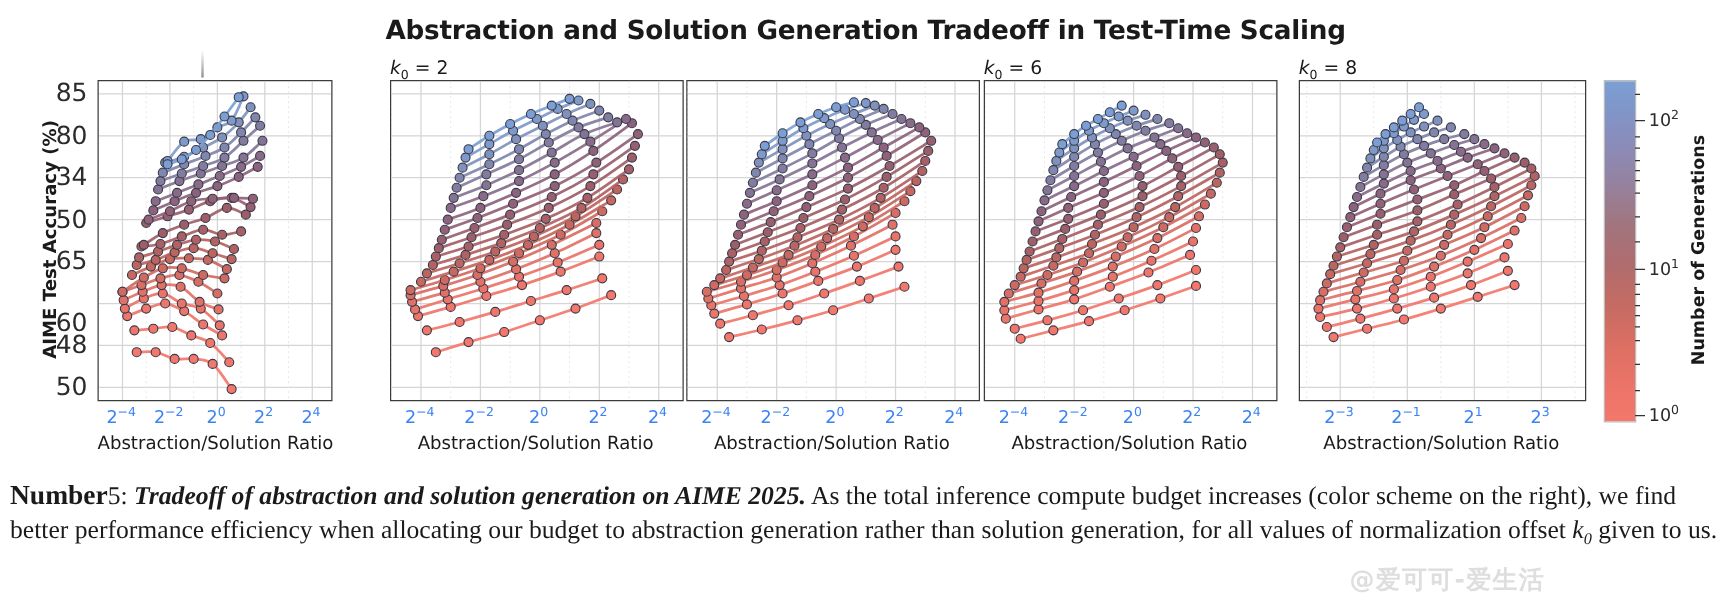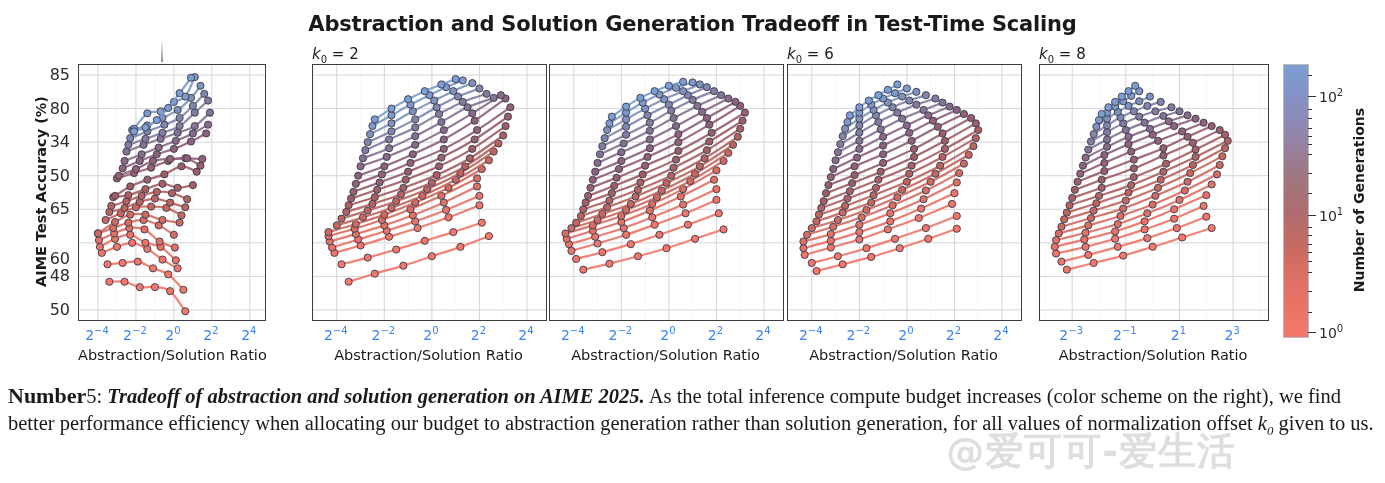--- a/index.html
+++ b/index.html
@@ -42,21 +42,21 @@
     left:-2px;top:60px;
     width:200px;
     transform:rotate(-90deg);
     transform-origin:0 0;
     font-weight:bold;font-size:14.5px;color:#1a1a1a;
     text-align:center;
     white-space:nowrap;
   }
   .ytick{
     position:absolute;right:0;
-    font-size:16px;color:#2b2b2b;
+    font-size:20px;color:#2b2b2b;
     text-align:right;white-space:nowrap;
     transform:translateY(-50%);
   }
   .xtick{
     position:absolute;top:0;
     font-size:14px;color:#3b82f6;
     white-space:nowrap;
     transform:translateX(-50%);
   }
   .xtick sup{font-size:10px;vertical-align:super;}
@@ -110,21 +110,21 @@
     font-size:20.5px;line-height:1.33;color:#1a1a1a;
     text-align:left;
   }
   .caption b.figlabel{font-weight:bold;font-size:22px;}
   .caption i{font-style:italic;font-weight:bold;}
   .caption .kzero{font-style:italic;}
   .caption .kzero sub{font-size:13px;vertical-align:sub;}
 
   .watermark{
     position:absolute;right:14px;bottom:6px;
-    font-size:38px;color:#dedede;
+    font-size:20px;color:#dedede;
     font-family:"DejaVu Sans", sans-serif;
     font-weight:bold;letter-spacing:1px;
     pointer-events:none;user-select:none;
   }
   .cursor-artifact{
     position:absolute;left:161px;top:40px;
     width:2px;height:22px;
     background:linear-gradient(to bottom, rgba(200,200,200,0), #6e6e6e);
     opacity:.75;
   }

